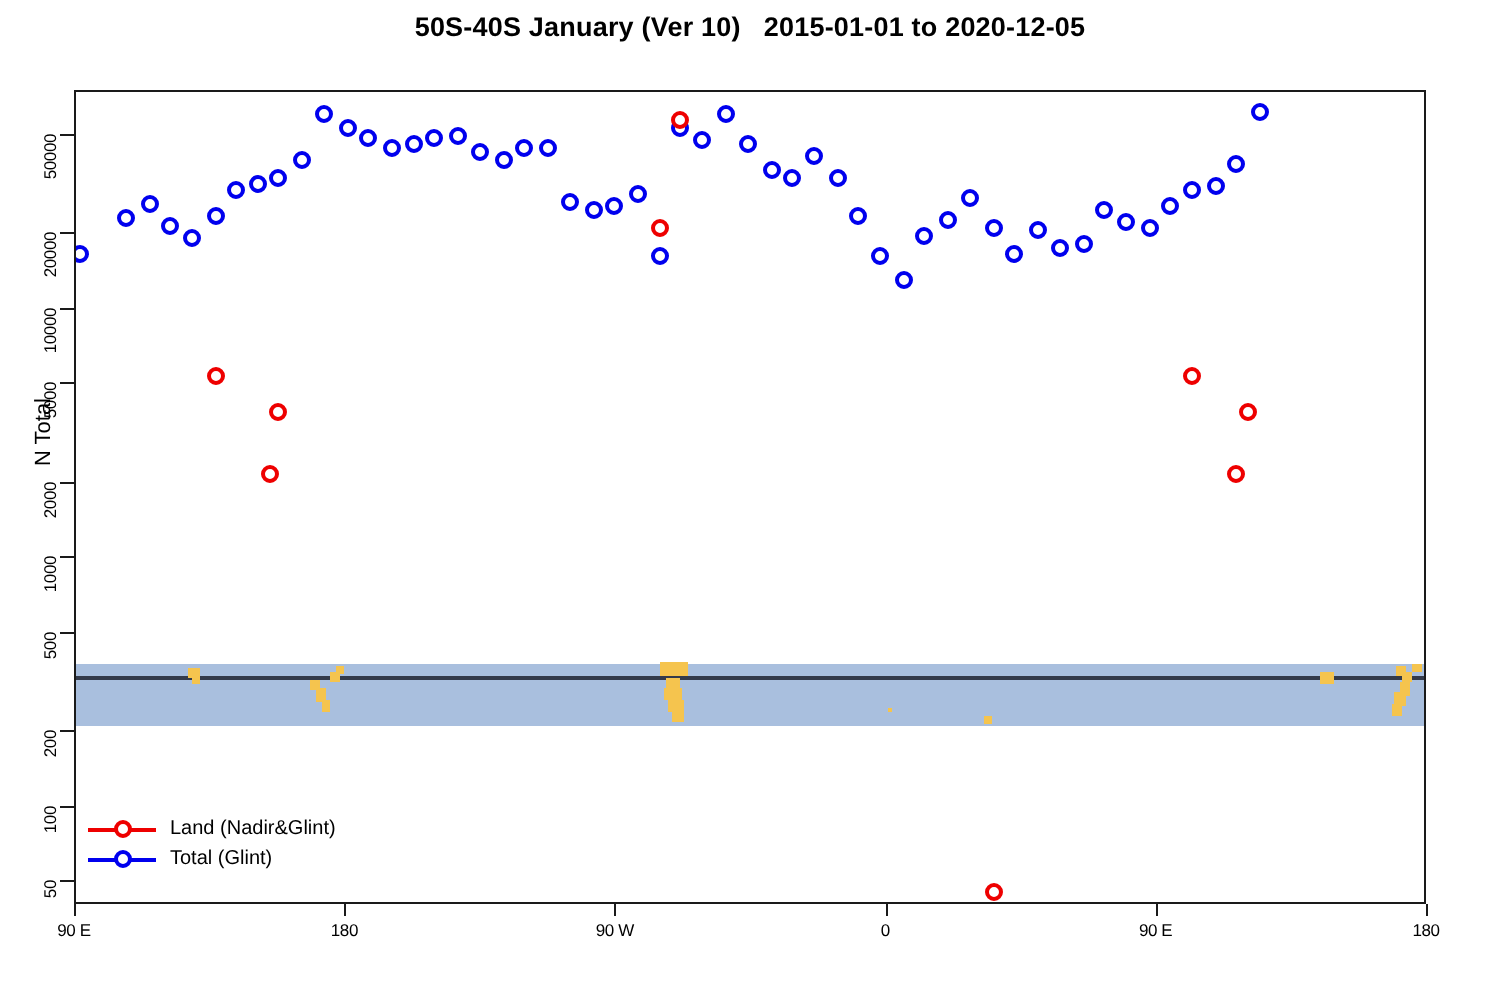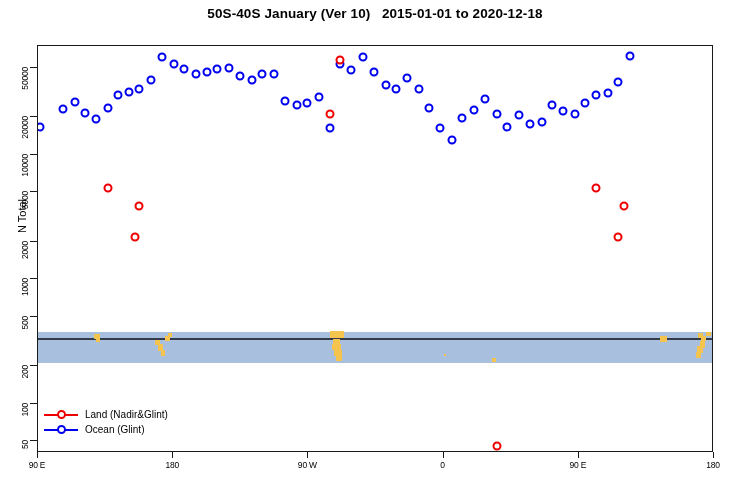--- a/index.html
+++ b/index.html
@@ -55,21 +55,21 @@
   .lgline{position:absolute;top:4.6px;left:0;width:34px;height:2px;}
   .lgdot{position:absolute;top:1px;left:12.5px;width:9px;height:9px;border-radius:50%;
          box-sizing:border-box;background:#fff;}
   .lgtxt{white-space:nowrap;}
 </style>
 </head>
 <body>
 
 <div id="stage">
 
-  <div id="title">50S-40S January (Ver 10)   2015-01-01 to 2020-12-18</div>
+  <div id="title">50S-40S January (Ver 10)   2015-01-01 to 2020-12-05</div>
 
   <div id="ylabel">N Total</div>
 
   <div id="yticks">
       <div class="ytick" style="top: 66.9px;"></div>
       <div class="ytlab" style="left: -15px; top: 61.8971px;">50000</div>
       <div class="ytick" style="top: 116.4px;"></div>
       <div class="ytlab" style="left: -15px; top: 111.381px;">20000</div>
       <div class="ytick" style="top: 153.8px;"></div>
       <div class="ytlab" style="left: -15px; top: 148.814px;">10000</div>
@@ -203,16 +203,16 @@
           <div class="lgline" style="background: rgb(238, 0, 0);"></div>
           <div class="lgdot" style="border: 2.2px solid rgb(238, 0, 0);"></div>
         </div>
         <div class="lgtxt">Land (Nadir&amp;Glint)</div>
       </div>
       <div class="lgrow">
         <div class="lgsym">
           <div class="lgline" style="background: rgb(0, 0, 238);"></div>
           <div class="lgdot" style="border: 2.2px solid rgb(0, 0, 238);"></div>
         </div>
-        <div class="lgtxt">Ocean (Glint)</div>
+        <div class="lgtxt">Total (Glint)</div>
       </div>
     </div>
 </div>
 
 </body></html>

